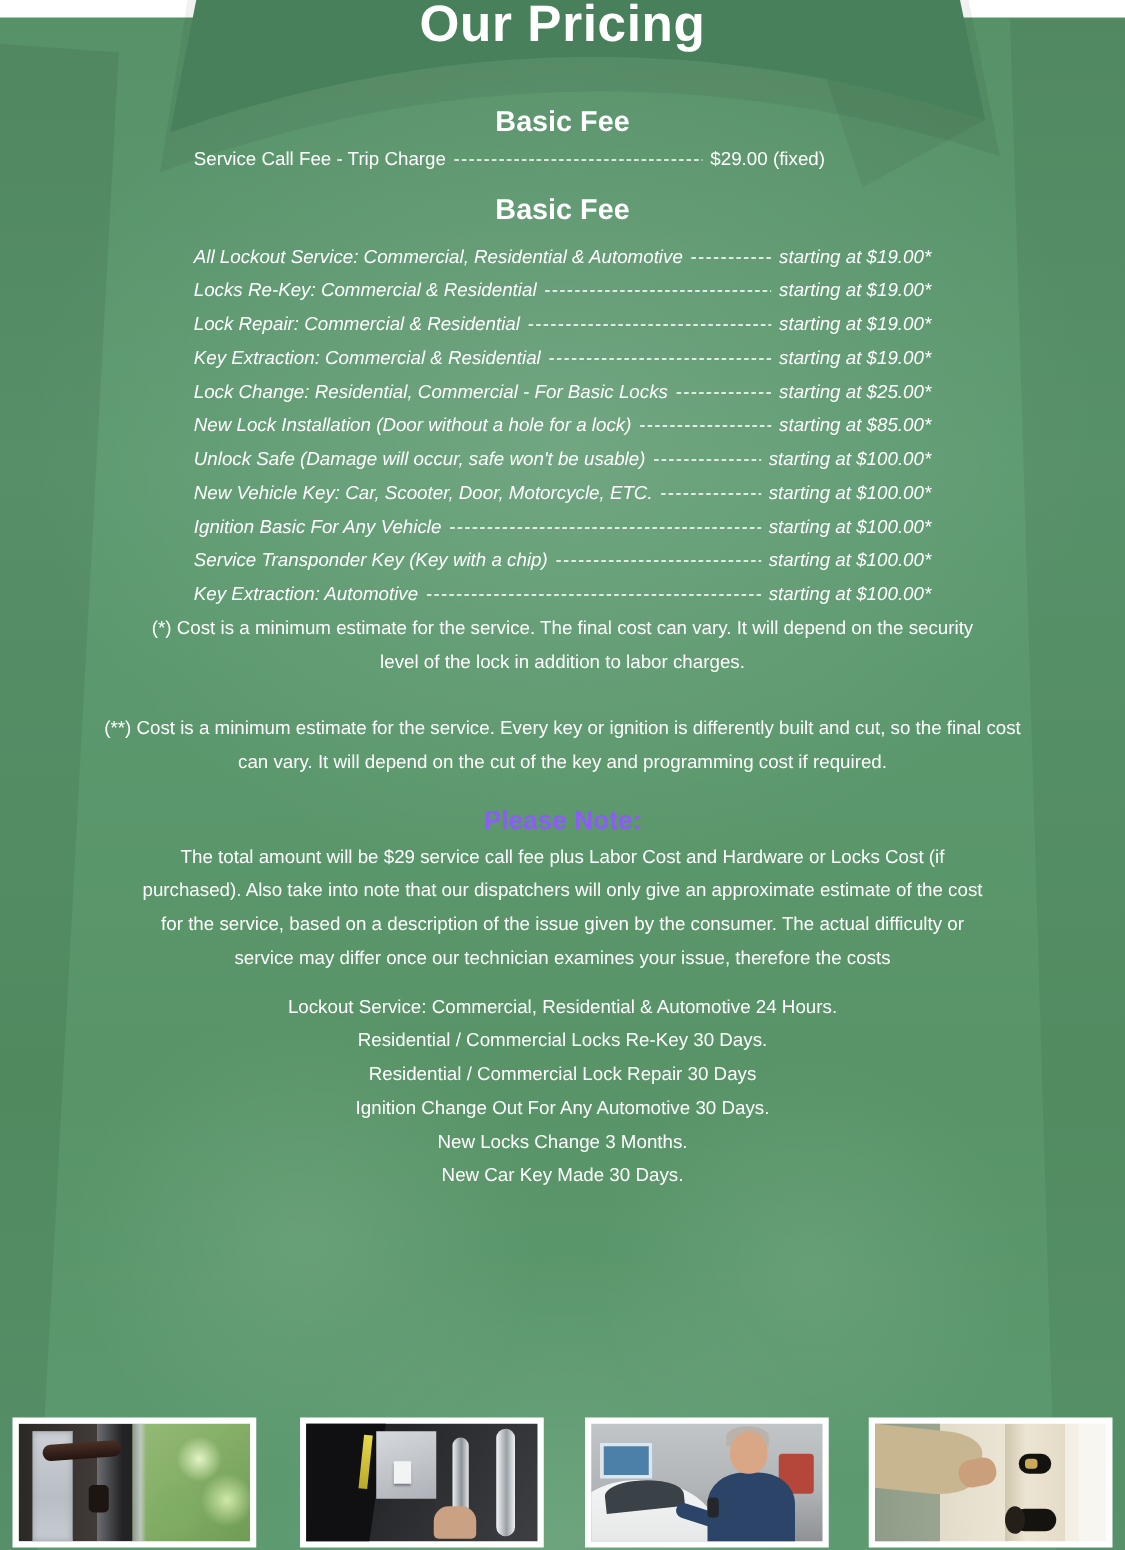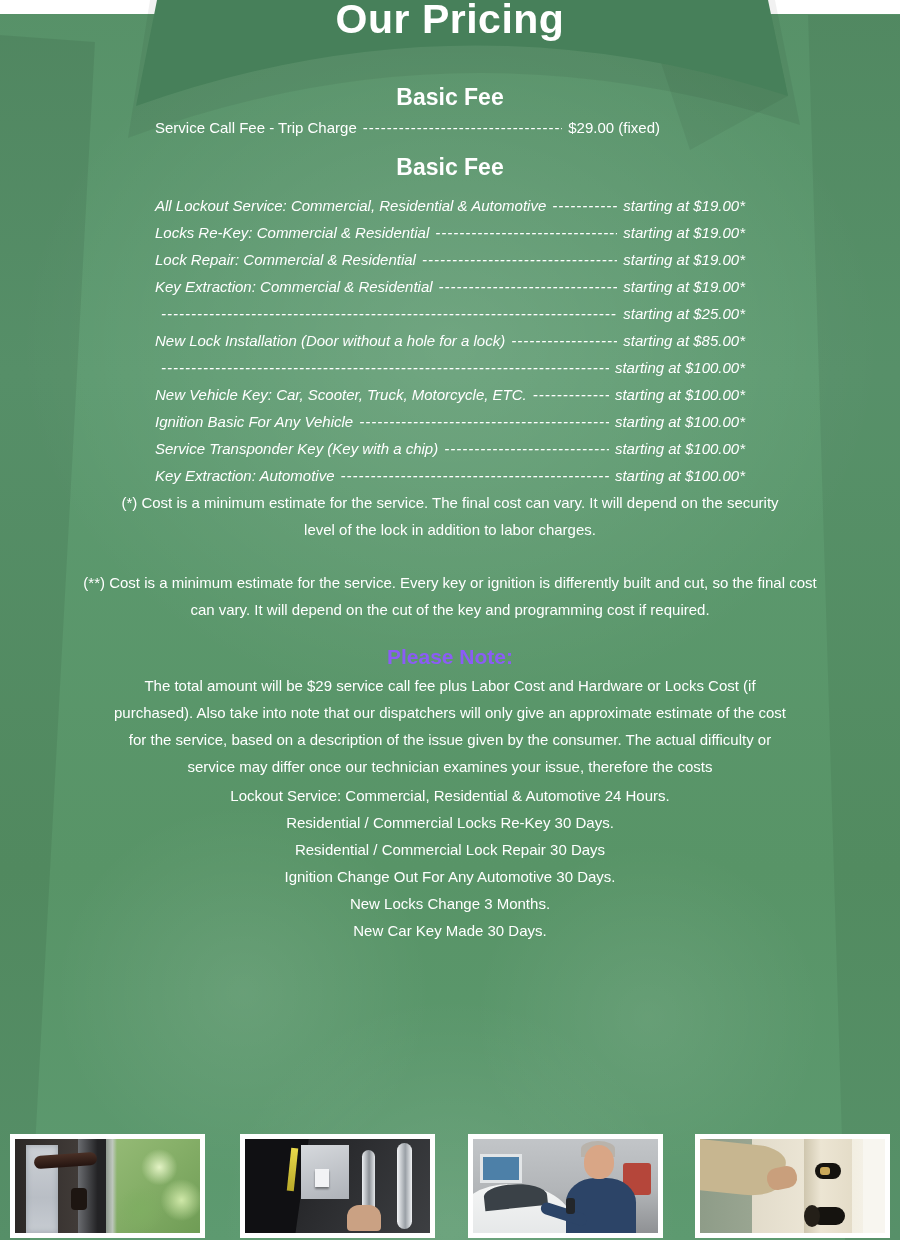--- a/index.html
+++ b/index.html
@@ -35,21 +35,21 @@
   .price-row .svc{flex:0 0 auto;}
   .price-row .dash{flex:1 1 0;overflow:hidden;margin:0 6px;letter-spacing:1px;}
   .price-row .prc{flex:0 0 auto;}
   .note{margin:0 auto;text-align:center;line-height:27px;}
   .note1{width:680px;}
   .note2{width:740px;margin-top:26px;}
   .red-head{margin:0;text-align:center;color:#8b5cf6;font-weight:bold;}
   .red1{font-size:21px;line-height:27px;margin-top:20px;}
   .red2{font-size:19px;line-height:27px;margin-top:25px;}
   .bigpara{width:690px;margin:2px auto 0 auto;text-align:center;line-height:27px;}
-  .warranty{margin-top:2px;text-align:center;line-height:27px;}
+  .warranty{margin-top:12px;text-align:center;line-height:27px;}
   .warranty div{line-height:27px;}
   
   .photo{position:absolute;top:1134px;width:195px;height:104px;background:#ffffff;padding:5px;box-sizing:border-box;}
   .ph1{left:10px;}.ph2{left:240px;}.ph3{left:468px;}.ph4{left:695px;}
   .scene{position:relative;width:100%;height:100%;overflow:hidden;}
   .abs{position:absolute;}
   
   .s1{background:
       radial-gradient(circle 26px at 78% 30%, #e3f3c4, rgba(227,243,196,0) 70%),
       radial-gradient(circle 30px at 90% 65%, #cfe8a8, rgba(207,232,168,0) 70%),
@@ -140,34 +140,36 @@
       <span class="svc">Lock Repair: Commercial &amp; Residential</span>
       <span class="dash">------------------------------------------------------------------------------------------</span>
       <span class="prc">starting at $19.00*</span>
     </div>
     <div class="price-row">
       <span class="svc">Key Extraction: Commercial &amp; Residential</span>
       <span class="dash">------------------------------------------------------------------------------------------</span>
       <span class="prc">starting at $19.00*</span>
     </div>
     <div class="price-row">
+      <span class="svc">Lock Change: Residential, Commercial - For Basic Locks</span>
       <span class="dash">------------------------------------------------------------------------------------------</span>
       <span class="prc">starting at $25.00*</span>
     </div>
     <div class="price-row">
       <span class="svc">New Lock Installation (Door without a hole for a lock)</span>
       <span class="dash">------------------------------------------------------------------------------------------</span>
       <span class="prc">starting at $85.00*</span>
     </div>
     <div class="price-row">
-      <span class="dash">------------------------------------------------------------------------------------------</span>
-      <span class="prc">starting at $100.00*</span>
-    </div>
-    <div class="price-row">
-      <span class="svc">New Vehicle Key: Car, Scooter, Truck, Motorcycle, ETC.</span>
+      <span class="svc">Unlock Safe (Damage will occur, safe won't be usable)</span>
+      <span class="dash">------------------------------------------------------------------------------------------</span>
+      <span class="prc">starting at $100.00*</span>
+    </div>
+    <div class="price-row">
+      <span class="svc">New Vehicle Key: Car, Scooter, Door, Motorcycle, ETC.</span>
       <span class="dash">------------------------------------------------------------------------------------------</span>
       <span class="prc">starting at $100.00*</span>
     </div>
     <div class="price-row">
       <span class="svc">Ignition Basic For Any Vehicle</span>
       <span class="dash">------------------------------------------------------------------------------------------</span>
       <span class="prc">starting at $100.00*</span>
     </div>
     <div class="price-row">
       <span class="svc">Service Transponder Key (Key with a chip)</span>

